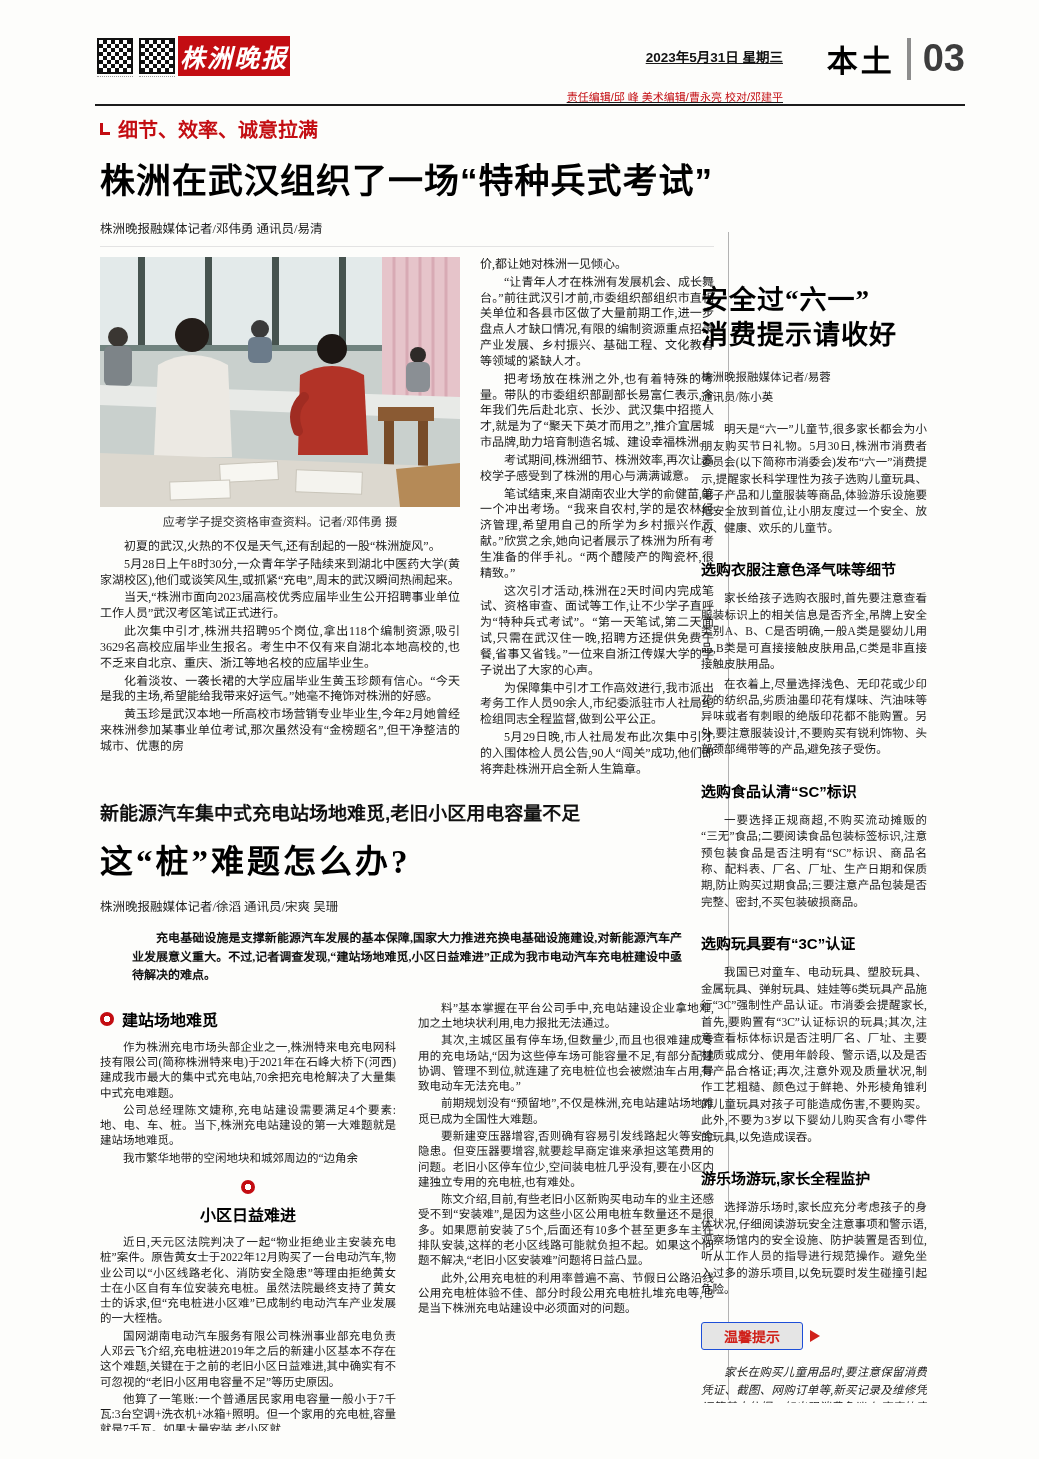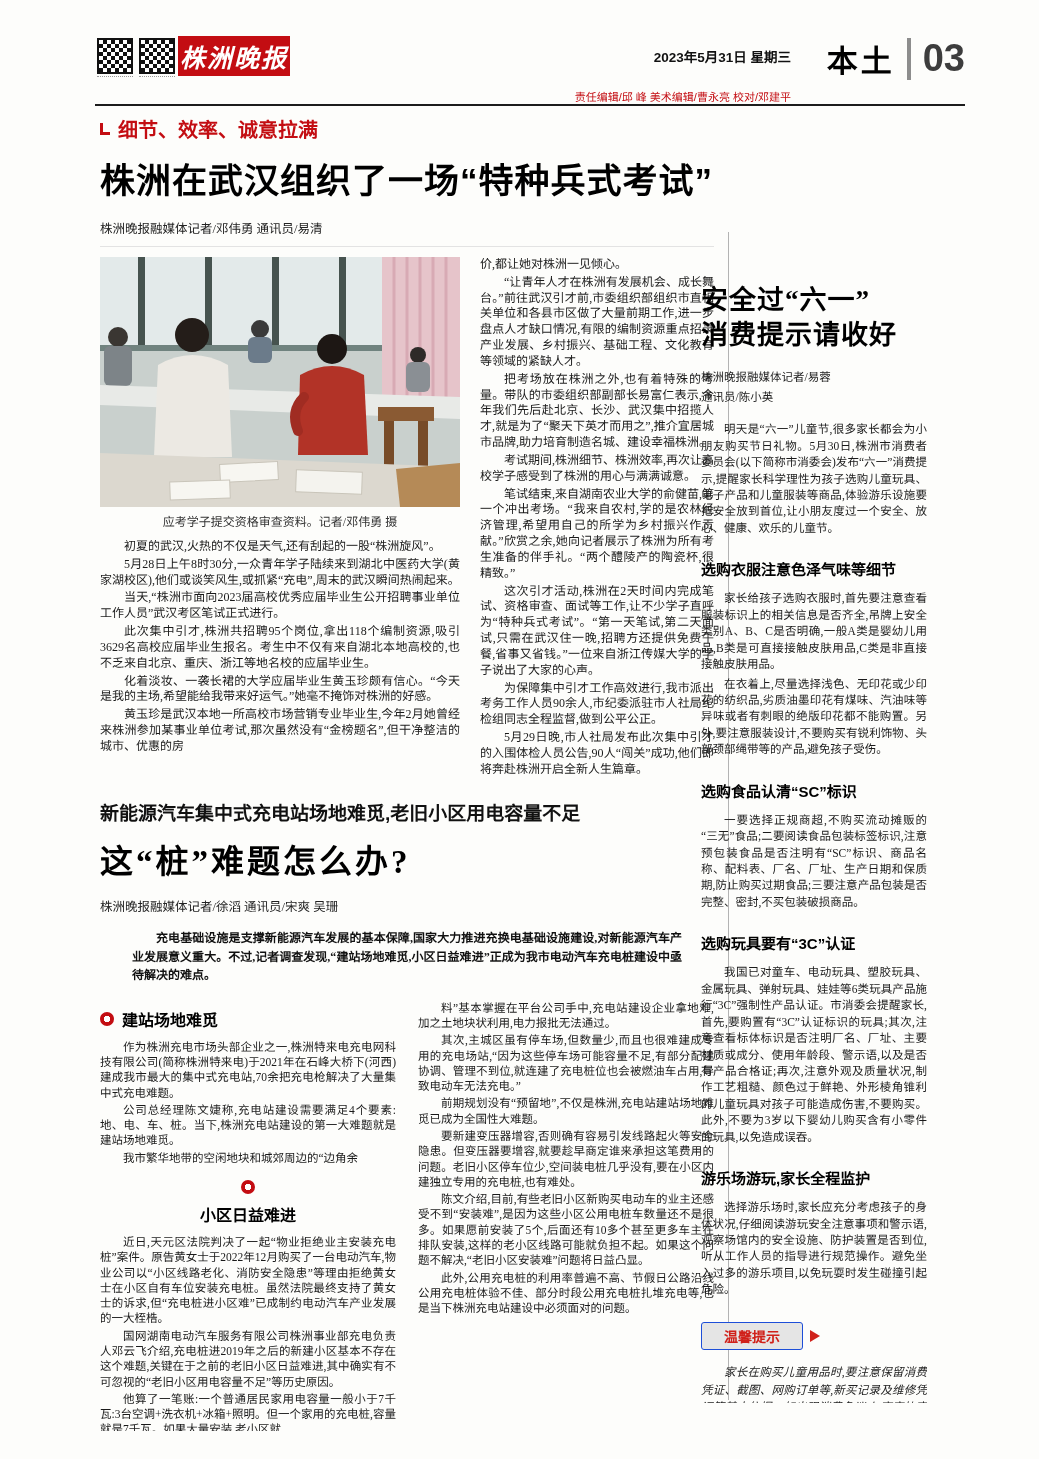--- a/index.html
+++ b/index.html
@@ -16,21 +16,21 @@
     width:36px; height:36px; border:2px solid #111; background:#fff;
     background-image:repeating-conic-gradient(#111 0% 25%, #fff 0% 50%);
     background-size:8px 8px;
   }
   .qr-caption { width:36px; height:14px; margin-top:2px; border-top:1px dotted #999; }
   .masthead {
     position:absolute; left:178px; top:36px; width:112px; height:40px;
     background:#c30d12; color:#fff; display:flex; align-items:center; justify-content:center;
     font-weight:bold; font-size:25px; letter-spacing:2px; font-style:italic;
   }
-  .date-block { position:absolute; right:248px; top:46px; text-align:right; }
+  .date-block { position:absolute; right:256px; top:46px; text-align:right;text-decoration:underline; }
   .date-line { font-size:13.5px; font-weight:bold; color:#111; font-family:"Liberation Sans","DejaVu Sans",sans-serif; }
   .editors-line { font-size:11px; color:#c30d12; margin-top:22px; font-family:"Liberation Sans","DejaVu Sans",sans-serif; }
   .section-block { position:absolute; right:74px; top:36px; display:flex; align-items:center; gap:12px; }
   .section-name { font-size:31px; font-weight:900; color:#000; font-family:"Liberation Sans","DejaVu Sans",sans-serif; letter-spacing:3px;margin-left:48px; }
   .section-divider { width:4px; height:42px; background:#8d8d8d; }
   .page-number { font-size:38px; font-weight:900; color:#3d3d3d; font-family:"Liberation Sans","DejaVu Sans",sans-serif; }
   .header-rule { position:absolute; left:95px; right:74px; top:104px; height:2px; background:#1c1c1c; }
 
   
   .v-divider { position:absolute; left:728px; top:232px; width:1px; height:1168px; background:#b3b3b3; }

